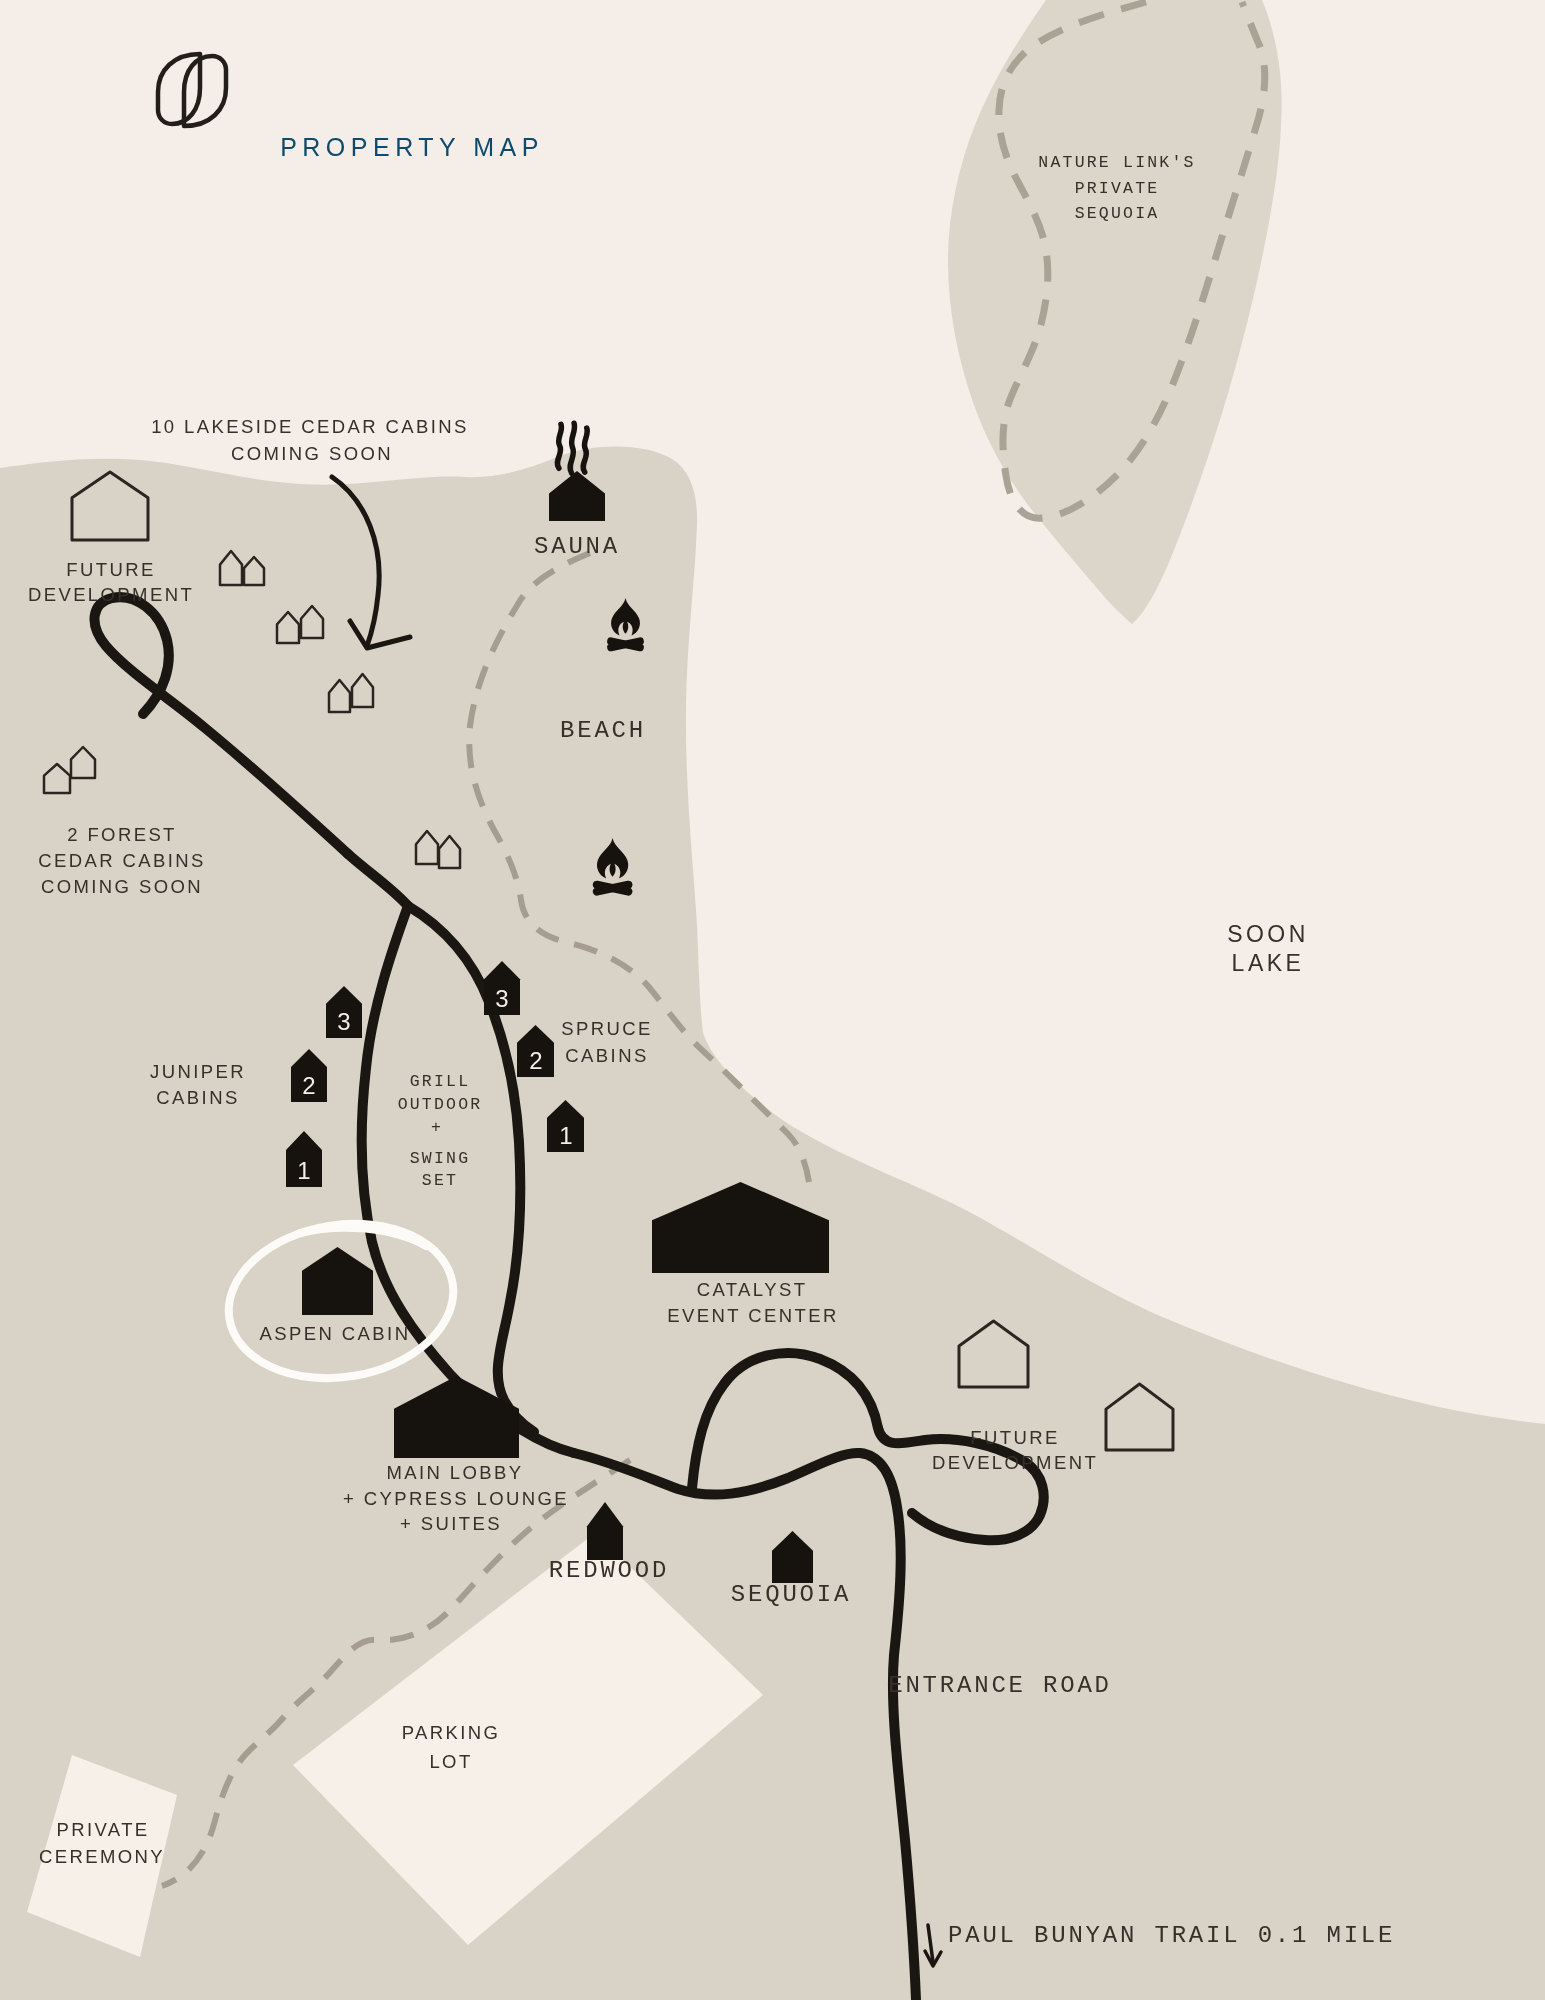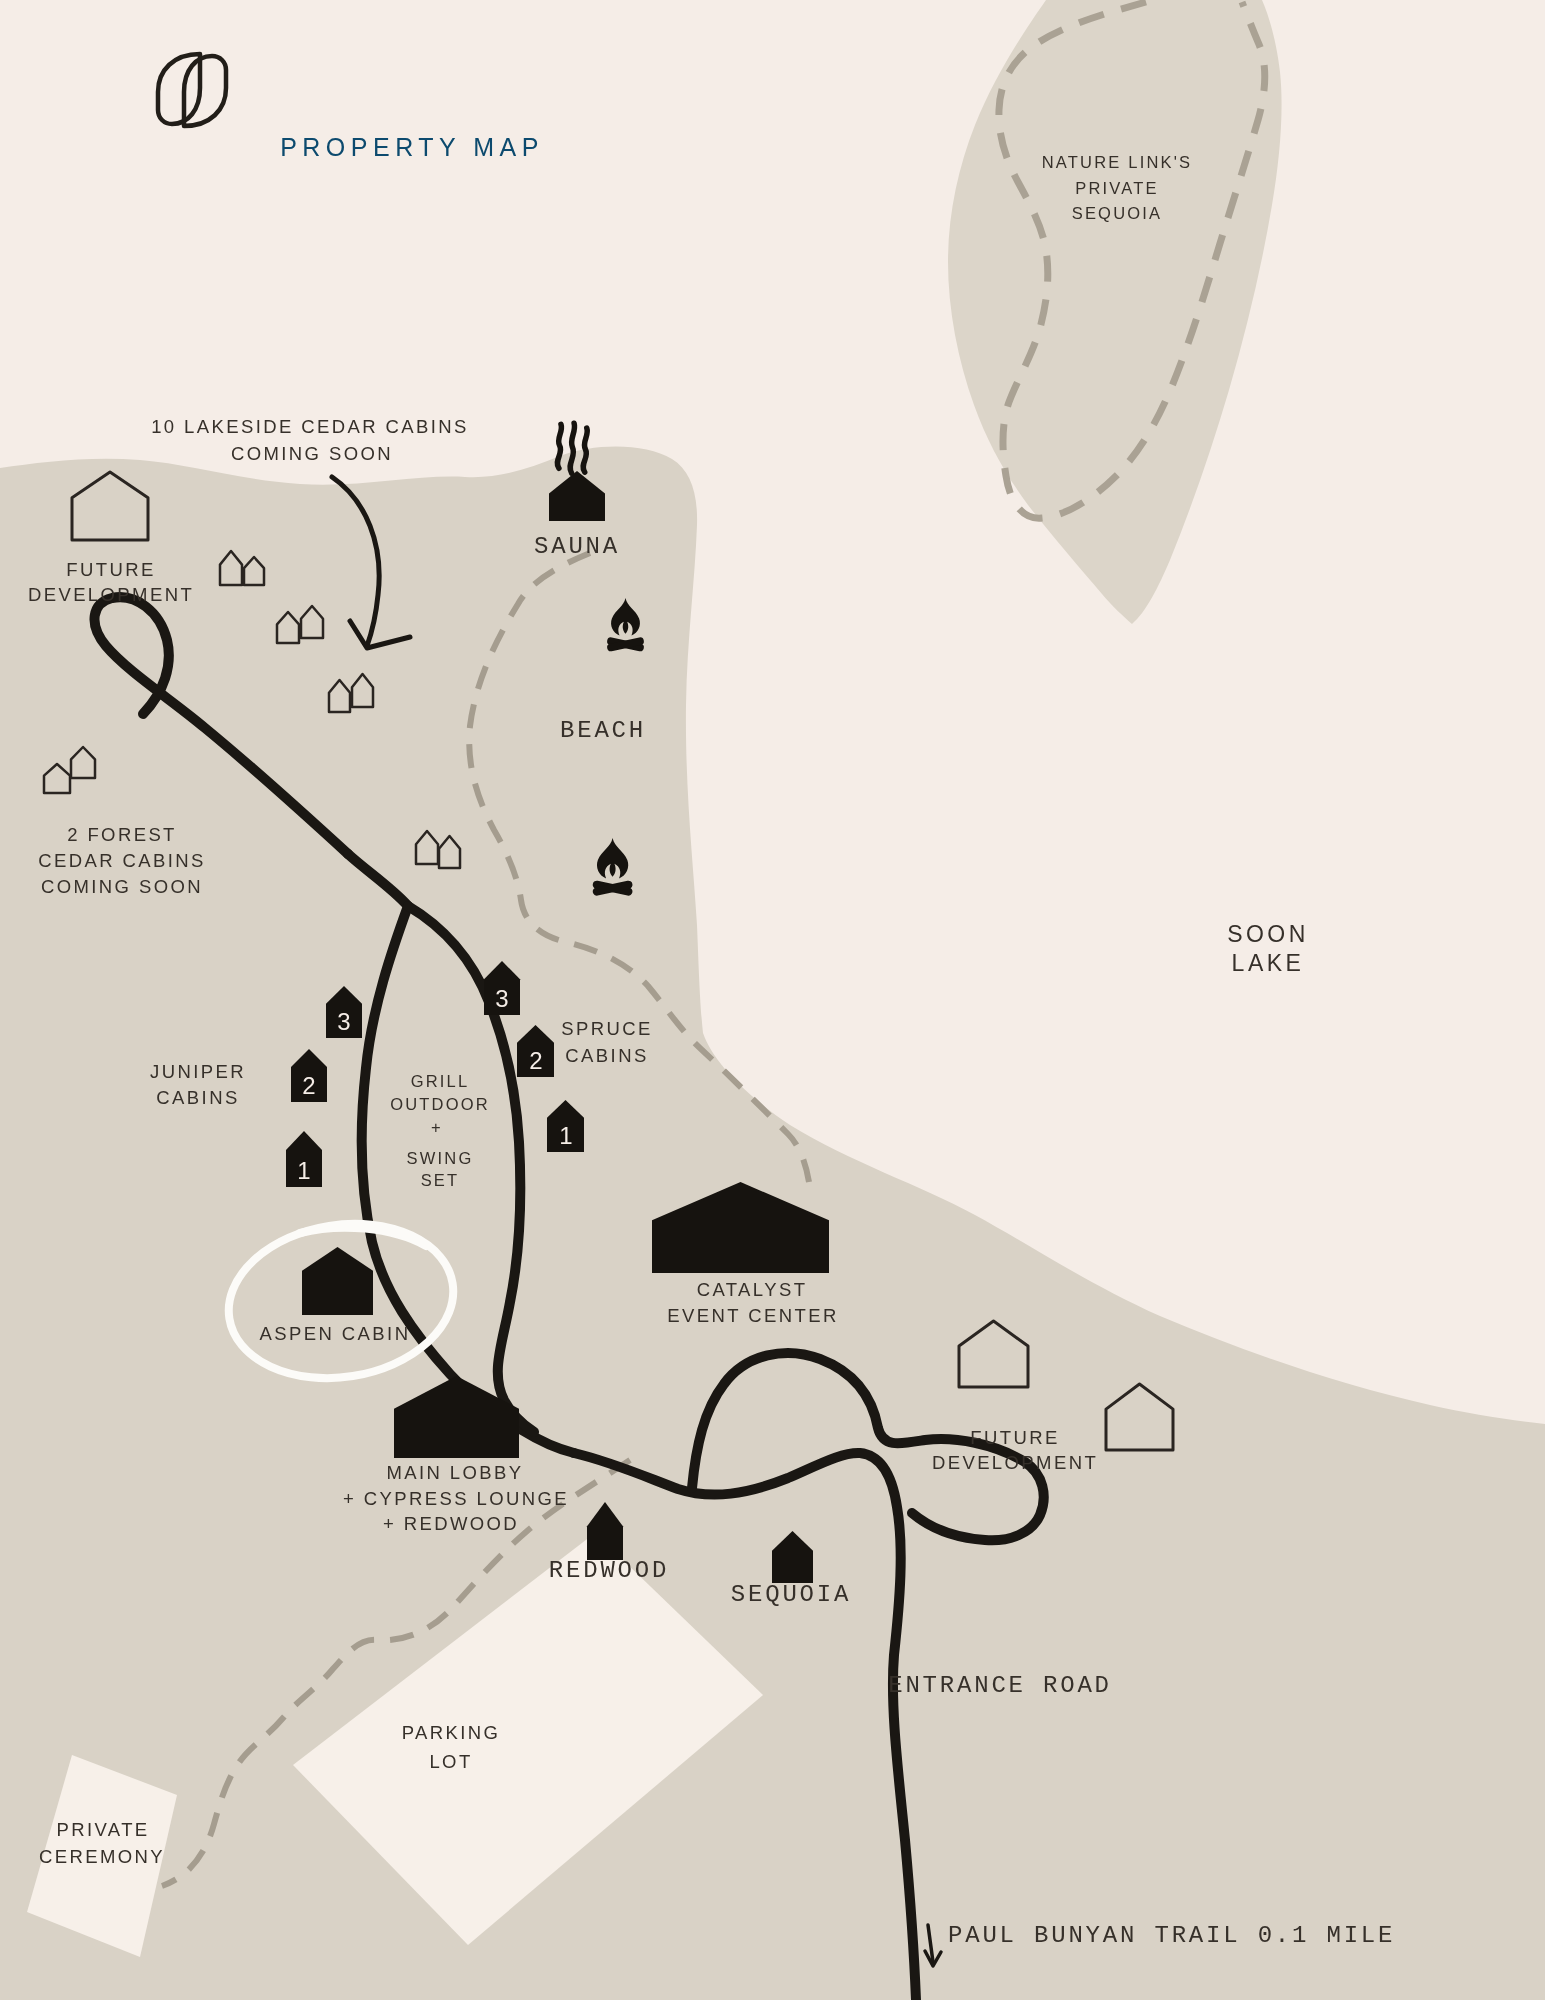--- a/index.html
+++ b/index.html
@@ -1,21 +1,21 @@
 <!DOCTYPE html>
 <html><head>
 <meta charset="utf-8">
 <style>
   html,body{margin:0;padding:0;background:#f5ede7;}
   .map{position:relative;width:1545px;height:2000px;overflow:hidden;
        font-family:"Liberation Sans", sans-serif;background:#f5ede7;}
   .map svg{position:absolute;left:0;top:0;}
   .lbl{position:absolute;transform:translate(-50%,-50%);white-space:nowrap;
        color:#36302a;font-size:18.5px;letter-spacing:2.4px;text-align:center;}
-  .lbl-sm{font-size:16.5px;letter-spacing:2.2px;}
+  .lbl-sm{font-size:16.5px;letter-spacing:2.2px;font-family:Liberation Mono, monospace;}
   .lbl-lg{font-size:24px;letter-spacing:2.8px;font-family:Liberation Mono, monospace;}
   .lbl-xl{font-size:23px;letter-spacing:3.5px;}
   .lbl-left{transform:translate(0,-50%);}
   .brand-title{position:absolute;left:425px;top:92px;transform:translate(-50%,-50%);
        white-space:nowrap;color:#1e1a16;font-size:46px;letter-spacing:8px;}
   .brand-sub{position:absolute;left:412px;top:147px;transform:translate(-50%,-50%);
        white-space:nowrap;color:#0c4a6e;font-size:25px;letter-spacing:5.5px;}
   .cabin-num{font-family:"Liberation Sans",sans-serif;font-size:24px;fill:#f5ede7;
        text-anchor:middle;}
   .road{fill:none;stroke:#1a1713;stroke-width:10;stroke-linecap:round;}
@@ -270,21 +270,21 @@
   <div class="lbl lbl-sm" style="left:440px;top:1081px">GRILL</div>
   <div class="lbl lbl-sm" style="left:440px;top:1104px">OUTDOOR</div>
   <div class="lbl lbl-sm" style="left:437px;top:1127px">+</div>
   <div class="lbl lbl-sm" style="left:440px;top:1158px">SWING</div>
   <div class="lbl lbl-sm" style="left:440px;top:1180px">SET</div>
   <div class="lbl" style="left:752px;top:1290px">CATALYST</div>
   <div class="lbl" style="left:753px;top:1316px">EVENT CENTER</div>
   <div class="lbl" style="left:335px;top:1334px">ASPEN CABIN</div>
   <div class="lbl" style="left:455px;top:1473px">MAIN LOBBY</div>
   <div class="lbl" style="left:456px;top:1499px">+ CYPRESS LOUNGE</div>
-  <div class="lbl" style="left:451px;top:1524px">+ REDWOOD</div>
+  <div class="lbl" style="left:451px;top:1524px">+ SUITES</div>
   <div class="lbl lbl-lg" style="left:609px;top:1570px">REDWOOD</div>
   <div class="lbl lbl-lg" style="left:791px;top:1594px">SEQUOIA</div>
   <div class="lbl lbl-lg" style="left:1000px;top:1685px">ENTRANCE ROAD</div>
   <div class="lbl" style="left:451px;top:1733px">PARKING</div>
   <div class="lbl" style="left:451px;top:1762px">LOT</div>
   <div class="lbl" style="left:103px;top:1830px">PRIVATE</div>
   <div class="lbl" style="left:102px;top:1857px">CEREMONY</div>
   <div class="lbl lbl-lg lbl-left" style="left:948px;top:1935px">PAUL BUNYAN TRAIL 0.1 MILE</div>
 </div>
 

